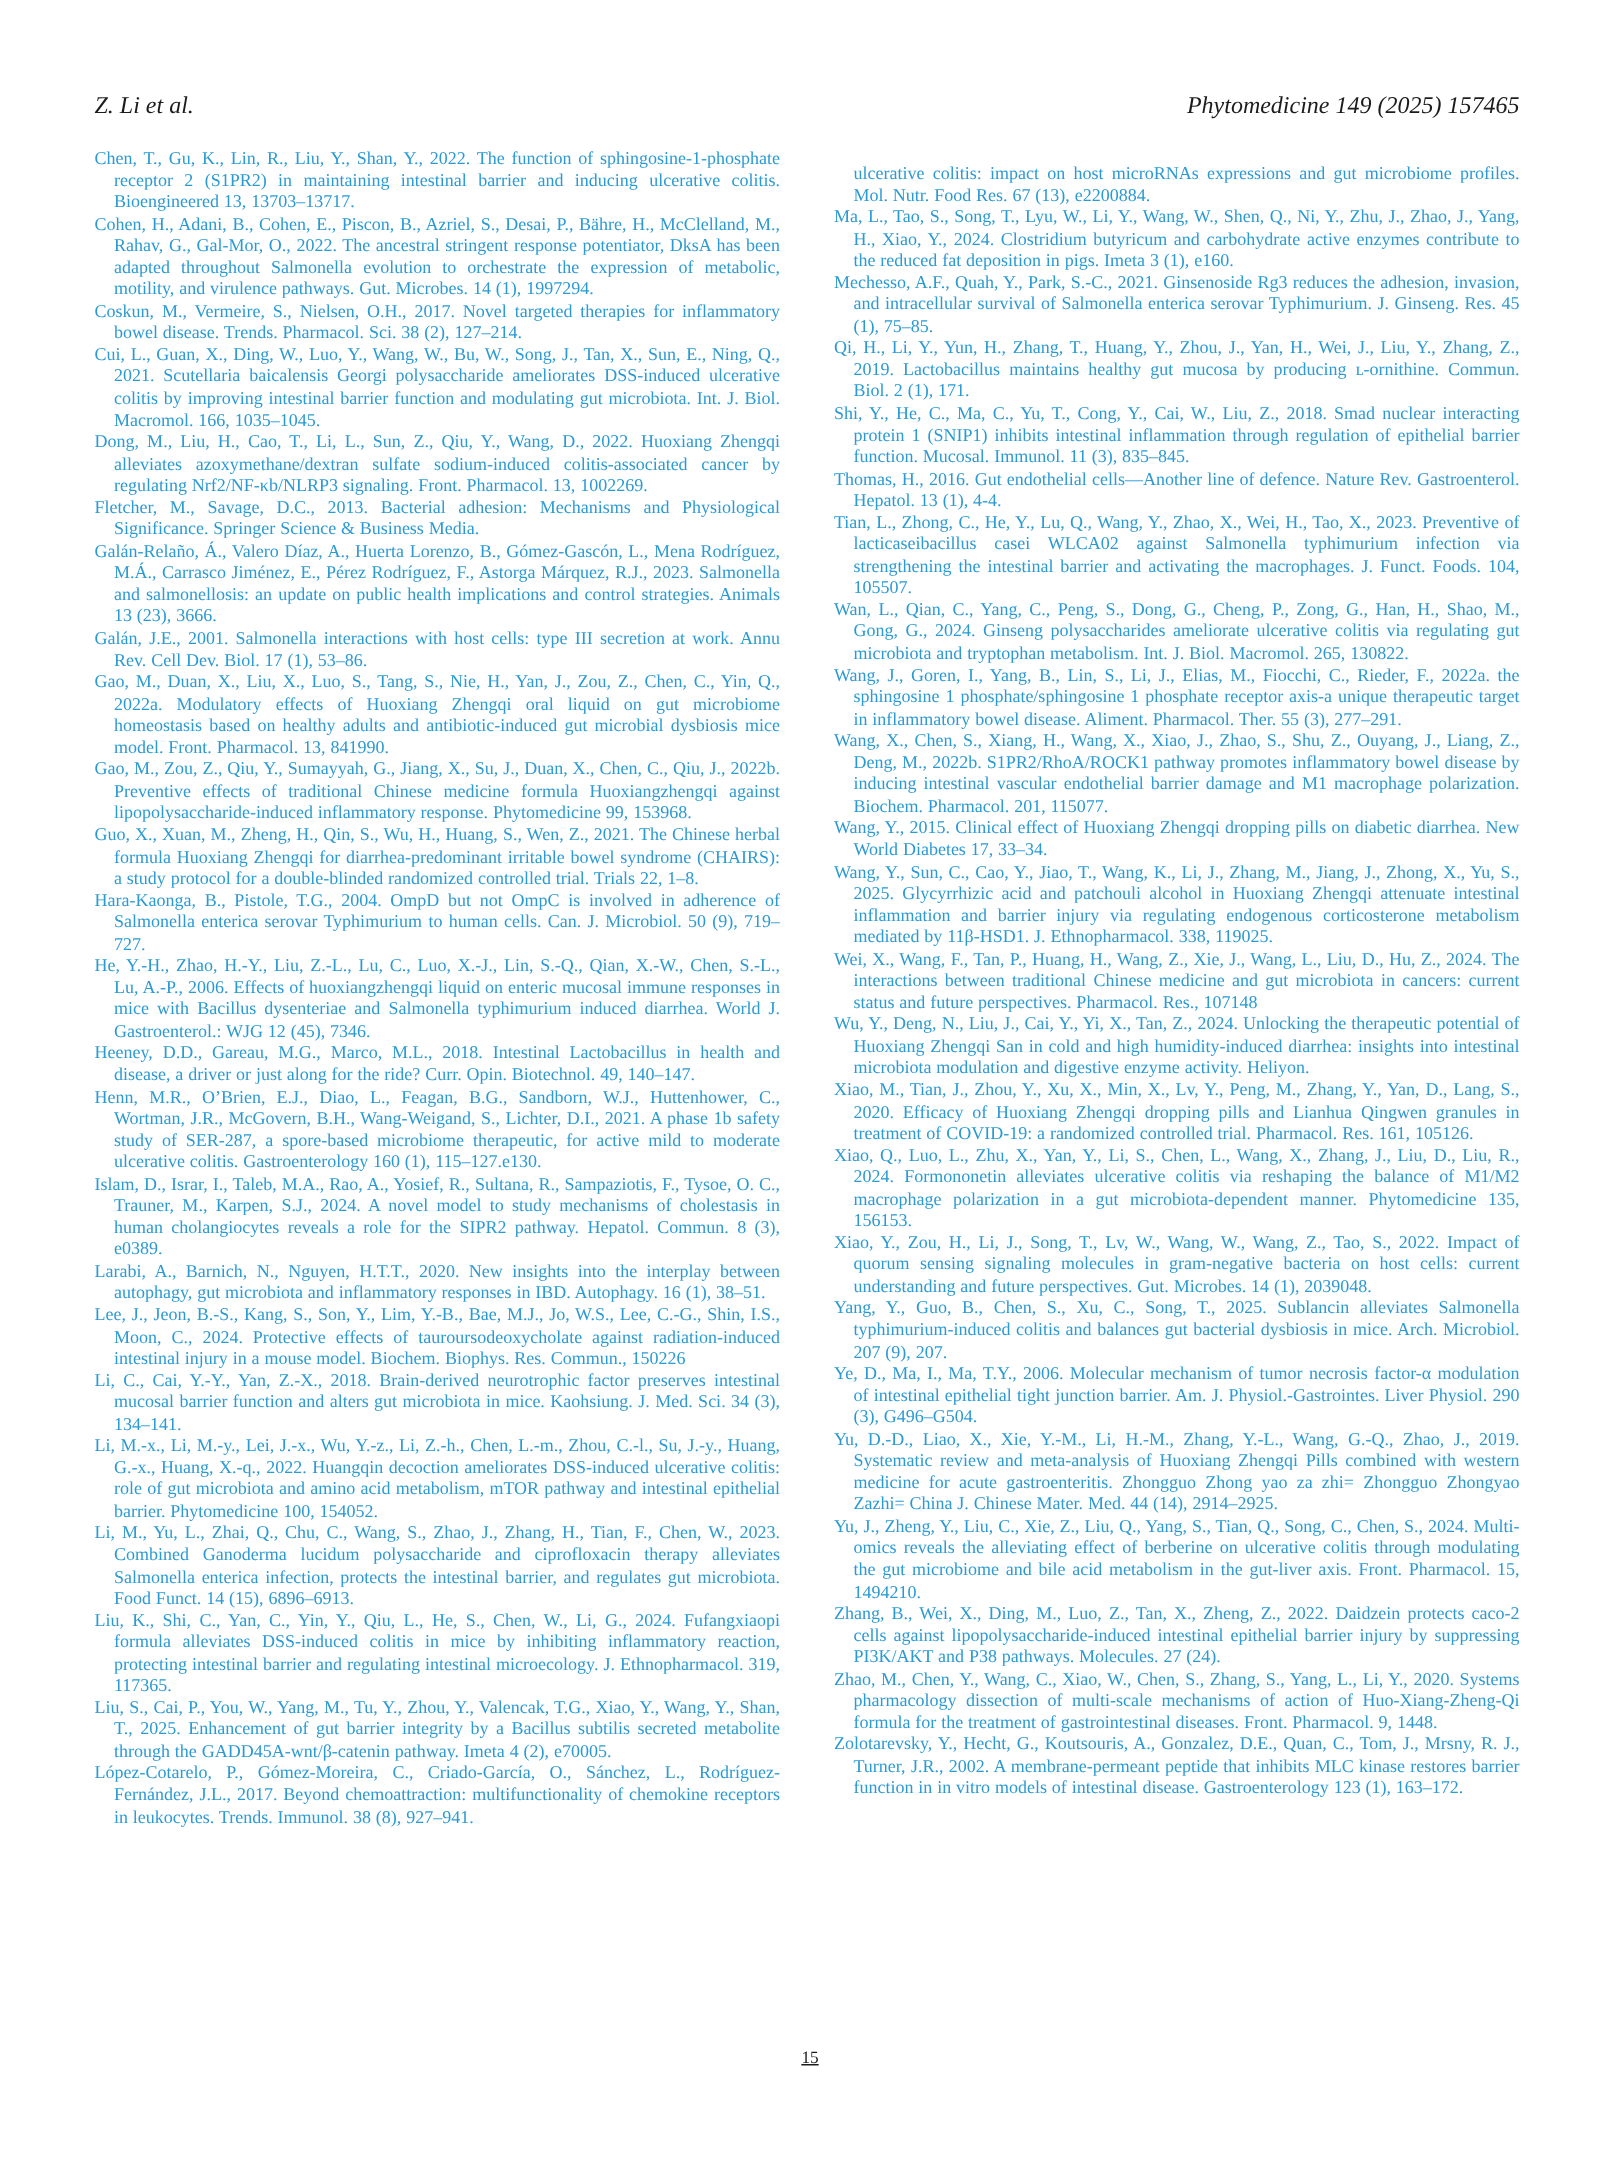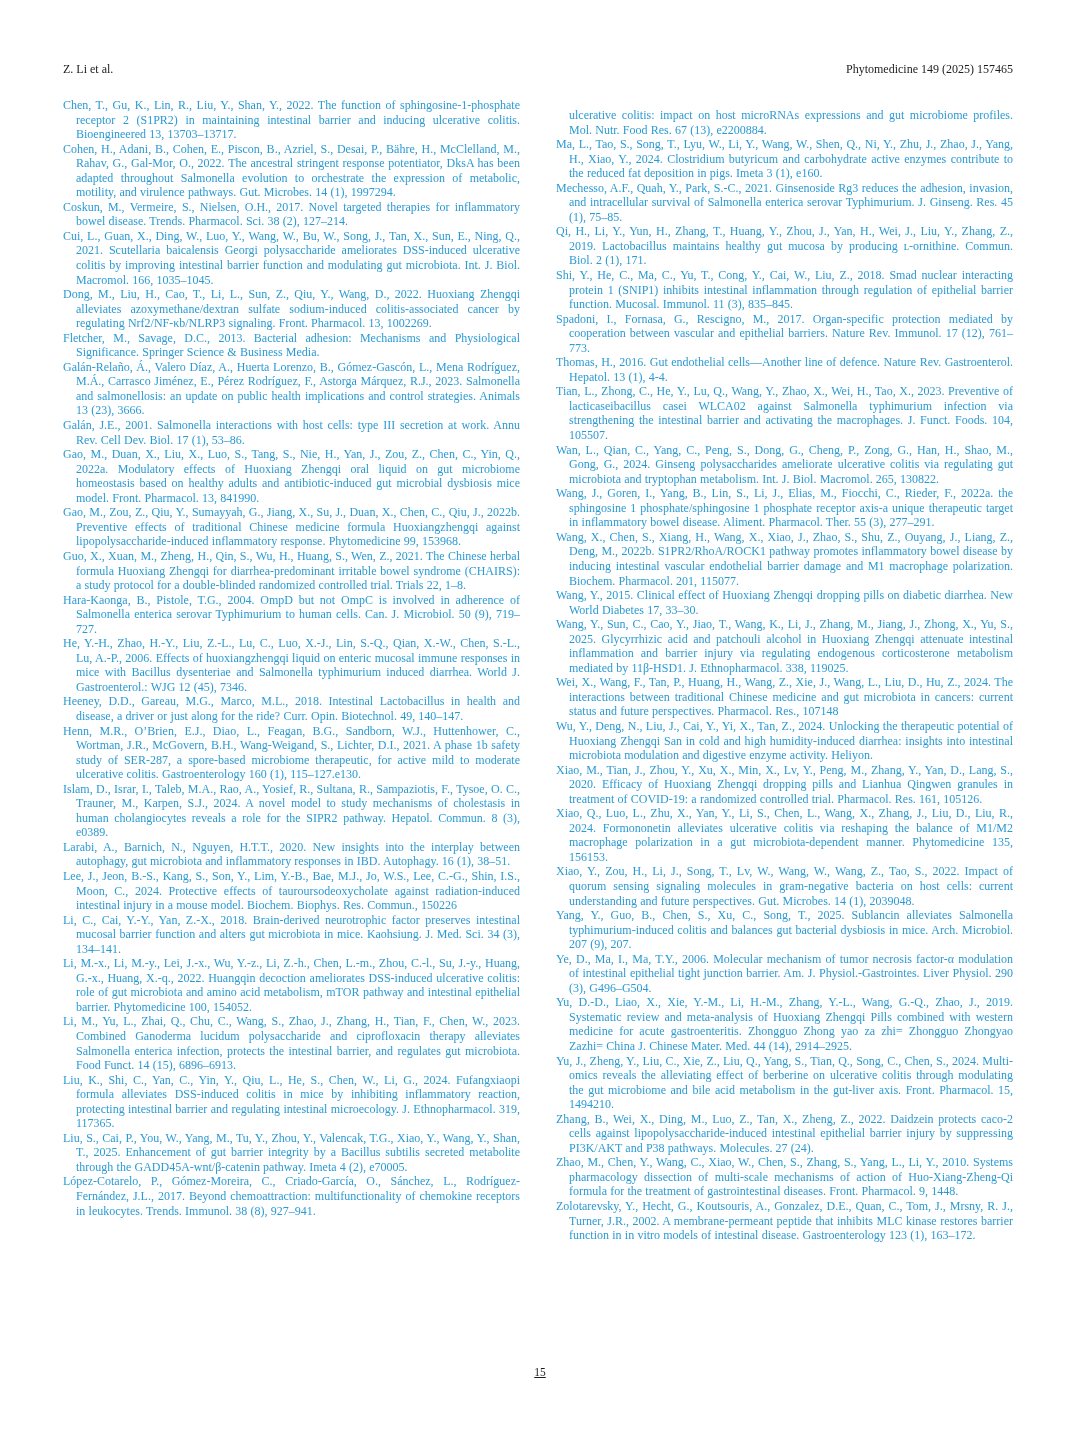--- a/index.html
+++ b/index.html
@@ -16,21 +16,22 @@
     overflow: hidden;
   }
   .running-head {
     position: absolute;
     top: 62px;
     left: 63px;
     width: 950px;
     display: flex;
     justify-content: space-between;
     align-items: baseline;
-    font-size: 12px;
+    font-style: italic;
+    font-size: 16px;
     color: #1c1c1c;
   }
   .columns {
     position: absolute;
     top: 98px;
     left: 63px;
     width: 950px;
     display: flex;
     gap: 36px;
   }
@@ -100,38 +101,37 @@
         <p class="ref">Liu, S., Cai, P., You, W., Yang, M., Tu, Y., Zhou, Y., Valencak, T.G., Xiao, Y., Wang, Y., Shan, T., 2025. Enhancement of gut barrier integrity by a Bacillus subtilis secreted metabolite through the GADD45A-wnt/β-catenin pathway. Imeta 4 (2), e70005.</p>
         <p class="ref">López-Cotarelo, P., Gómez-Moreira, C., Criado-García, O., Sánchez, L., Rodríguez-Fernández, J.L., 2017. Beyond chemoattraction: multifunctionality of chemokine receptors in leukocytes. Trends. Immunol. 38 (8), 927–941.</p>
       </div>
     <div class="col">
 
     <p class="ref cont">ulcerative colitis: impact on host microRNAs expressions and gut microbiome profiles. Mol. Nutr. Food Res. 67 (13), e2200884.</p>
         <p class="ref">Ma, L., Tao, S., Song, T., Lyu, W., Li, Y., Wang, W., Shen, Q., Ni, Y., Zhu, J., Zhao, J., Yang, H., Xiao, Y., 2024. Clostridium butyricum and carbohydrate active enzymes contribute to the reduced fat deposition in pigs. Imeta 3 (1), e160.</p>
         <p class="ref">Mechesso, A.F., Quah, Y., Park, S.-C., 2021. Ginsenoside Rg3 reduces the adhesion, invasion, and intracellular survival of Salmonella enterica serovar Typhimurium. J. Ginseng. Res. 45 (1), 75–85.</p>
         <p class="ref">Qi, H., Li, Y., Yun, H., Zhang, T., Huang, Y., Zhou, J., Yan, H., Wei, J., Liu, Y., Zhang, Z., 2019. Lactobacillus maintains healthy gut mucosa by producing ʟ-ornithine. Commun. Biol. 2 (1), 171.</p>
         <p class="ref">Shi, Y., He, C., Ma, C., Yu, T., Cong, Y., Cai, W., Liu, Z., 2018. Smad nuclear interacting protein 1 (SNIP1) inhibits intestinal inflammation through regulation of epithelial barrier function. Mucosal. Immunol. 11 (3), 835–845.</p>
-        <p class="ref">Spadoni, I., Fornasa, G., Rescigno, M., 2017. Organ-specific protection mediated by cooperation between vascular and epithelial barriers. Nature Rev. Immunol. 17 (12), 761–773.</p>
         <p class="ref">Thomas, H., 2016. Gut endothelial cells—Another line of defence. Nature Rev. Gastroenterol. Hepatol. 13 (1), 4-4.</p>
         <p class="ref">Tian, L., Zhong, C., He, Y., Lu, Q., Wang, Y., Zhao, X., Wei, H., Tao, X., 2023. Preventive of lacticaseibacillus casei WLCA02 against Salmonella typhimurium infection via strengthening the intestinal barrier and activating the macrophages. J. Funct. Foods. 104, 105507.</p>
         <p class="ref">Wan, L., Qian, C., Yang, C., Peng, S., Dong, G., Cheng, P., Zong, G., Han, H., Shao, M., Gong, G., 2024. Ginseng polysaccharides ameliorate ulcerative colitis via regulating gut microbiota and tryptophan metabolism. Int. J. Biol. Macromol. 265, 130822.</p>
         <p class="ref">Wang, J., Goren, I., Yang, B., Lin, S., Li, J., Elias, M., Fiocchi, C., Rieder, F., 2022a. the sphingosine 1 phosphate/sphingosine 1 phosphate receptor axis-a unique therapeutic target in inflammatory bowel disease. Aliment. Pharmacol. Ther. 55 (3), 277–291.</p>
         <p class="ref">Wang, X., Chen, S., Xiang, H., Wang, X., Xiao, J., Zhao, S., Shu, Z., Ouyang, J., Liang, Z., Deng, M., 2022b. S1PR2/RhoA/ROCK1 pathway promotes inflammatory bowel disease by inducing intestinal vascular endothelial barrier damage and M1 macrophage polarization. Biochem. Pharmacol. 201, 115077.</p>
-        <p class="ref">Wang, Y., 2015. Clinical effect of Huoxiang Zhengqi dropping pills on diabetic diarrhea. New World Diabetes 17, 33–30.</p>
+        <p class="ref">Wang, Y., 2015. Clinical effect of Huoxiang Zhengqi dropping pills on diabetic diarrhea. New World Diabetes 17, 33–34.</p>
         <p class="ref">Wang, Y., Sun, C., Cao, Y., Jiao, T., Wang, K., Li, J., Zhang, M., Jiang, J., Zhong, X., Yu, S., 2025. Glycyrrhizic acid and patchouli alcohol in Huoxiang Zhengqi attenuate intestinal inflammation and barrier injury via regulating endogenous corticosterone metabolism mediated by 11β-HSD1. J. Ethnopharmacol. 338, 119025.</p>
         <p class="ref">Wei, X., Wang, F., Tan, P., Huang, H., Wang, Z., Xie, J., Wang, L., Liu, D., Hu, Z., 2024. The interactions between traditional Chinese medicine and gut microbiota in cancers: current status and future perspectives. Pharmacol. Res., 107148</p>
         <p class="ref">Wu, Y., Deng, N., Liu, J., Cai, Y., Yi, X., Tan, Z., 2024. Unlocking the therapeutic potential of Huoxiang Zhengqi San in cold and high humidity-induced diarrhea: insights into intestinal microbiota modulation and digestive enzyme activity. Heliyon.</p>
         <p class="ref">Xiao, M., Tian, J., Zhou, Y., Xu, X., Min, X., Lv, Y., Peng, M., Zhang, Y., Yan, D., Lang, S., 2020. Efficacy of Huoxiang Zhengqi dropping pills and Lianhua Qingwen granules in treatment of COVID-19: a randomized controlled trial. Pharmacol. Res. 161, 105126.</p>
         <p class="ref">Xiao, Q., Luo, L., Zhu, X., Yan, Y., Li, S., Chen, L., Wang, X., Zhang, J., Liu, D., Liu, R., 2024. Formononetin alleviates ulcerative colitis via reshaping the balance of M1/M2 macrophage polarization in a gut microbiota-dependent manner. Phytomedicine 135, 156153.</p>
         <p class="ref">Xiao, Y., Zou, H., Li, J., Song, T., Lv, W., Wang, W., Wang, Z., Tao, S., 2022. Impact of quorum sensing signaling molecules in gram-negative bacteria on host cells: current understanding and future perspectives. Gut. Microbes. 14 (1), 2039048.</p>
         <p class="ref">Yang, Y., Guo, B., Chen, S., Xu, C., Song, T., 2025. Sublancin alleviates Salmonella typhimurium-induced colitis and balances gut bacterial dysbiosis in mice. Arch. Microbiol. 207 (9), 207.</p>
         <p class="ref">Ye, D., Ma, I., Ma, T.Y., 2006. Molecular mechanism of tumor necrosis factor-α modulation of intestinal epithelial tight junction barrier. Am. J. Physiol.-Gastrointes. Liver Physiol. 290 (3), G496–G504.</p>
         <p class="ref">Yu, D.-D., Liao, X., Xie, Y.-M., Li, H.-M., Zhang, Y.-L., Wang, G.-Q., Zhao, J., 2019. Systematic review and meta-analysis of Huoxiang Zhengqi Pills combined with western medicine for acute gastroenteritis. Zhongguo Zhong yao za zhi= Zhongguo Zhongyao Zazhi= China J. Chinese Mater. Med. 44 (14), 2914–2925.</p>
         <p class="ref">Yu, J., Zheng, Y., Liu, C., Xie, Z., Liu, Q., Yang, S., Tian, Q., Song, C., Chen, S., 2024. Multi-omics reveals the alleviating effect of berberine on ulcerative colitis through modulating the gut microbiome and bile acid metabolism in the gut-liver axis. Front. Pharmacol. 15, 1494210.</p>
         <p class="ref">Zhang, B., Wei, X., Ding, M., Luo, Z., Tan, X., Zheng, Z., 2022. Daidzein protects caco-2 cells against lipopolysaccharide-induced intestinal epithelial barrier injury by suppressing PI3K/AKT and P38 pathways. Molecules. 27 (24).</p>
-        <p class="ref">Zhao, M., Chen, Y., Wang, C., Xiao, W., Chen, S., Zhang, S., Yang, L., Li, Y., 2010. Systems pharmacology dissection of multi-scale mechanisms of action of Huo-Xiang-Zheng-Qi formula for the treatment of gastrointestinal diseases. Front. Pharmacol. 9, 1448.</p>
+        <p class="ref">Zhao, M., Chen, Y., Wang, C., Xiao, W., Chen, S., Zhang, S., Yang, L., Li, Y., 2020. Systems pharmacology dissection of multi-scale mechanisms of action of Huo-Xiang-Zheng-Qi formula for the treatment of gastrointestinal diseases. Front. Pharmacol. 9, 1448.</p>
         <p class="ref">Zolotarevsky, Y., Hecht, G., Koutsouris, A., Gonzalez, D.E., Quan, C., Tom, J., Mrsny, R. J., Turner, J.R., 2002. A membrane-permeant peptide that inhibits MLC kinase restores barrier function in in vitro models of intestinal disease. Gastroenterology 123 (1), 163–172.</p>
       </div>
   </div>
 
   <div class="page-number">15</div>
 
 </div>
 
 </body></html>

